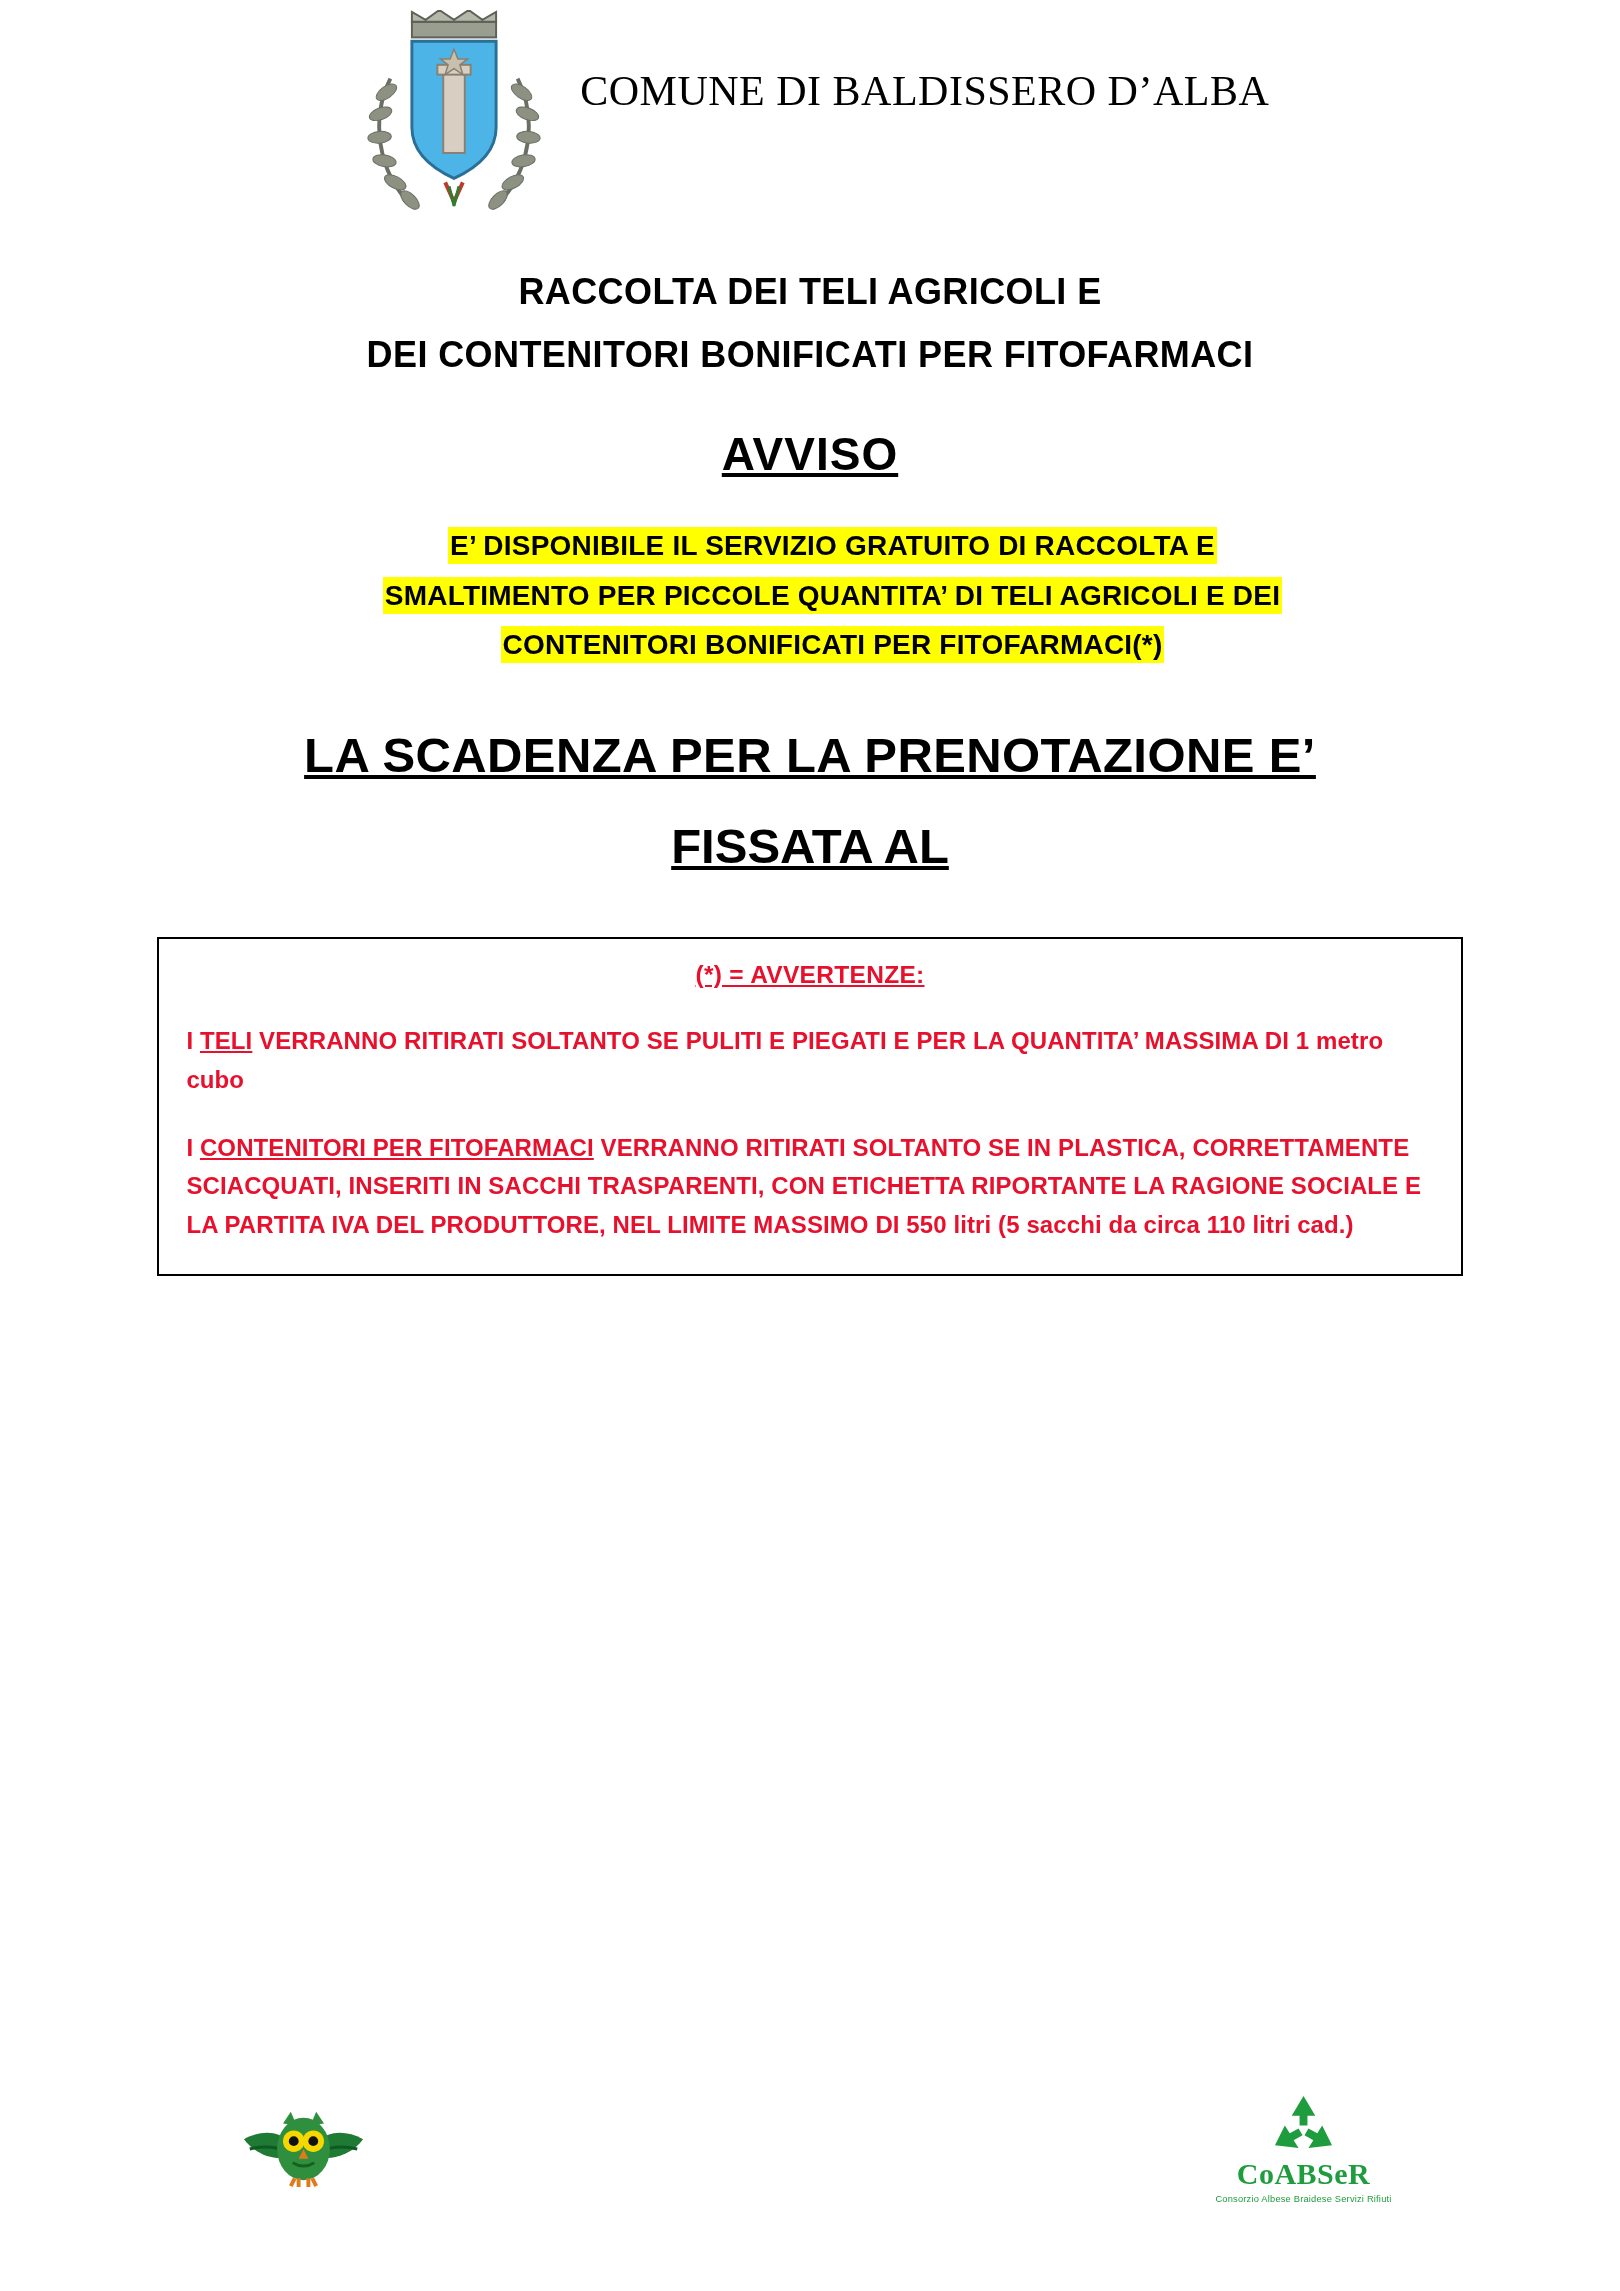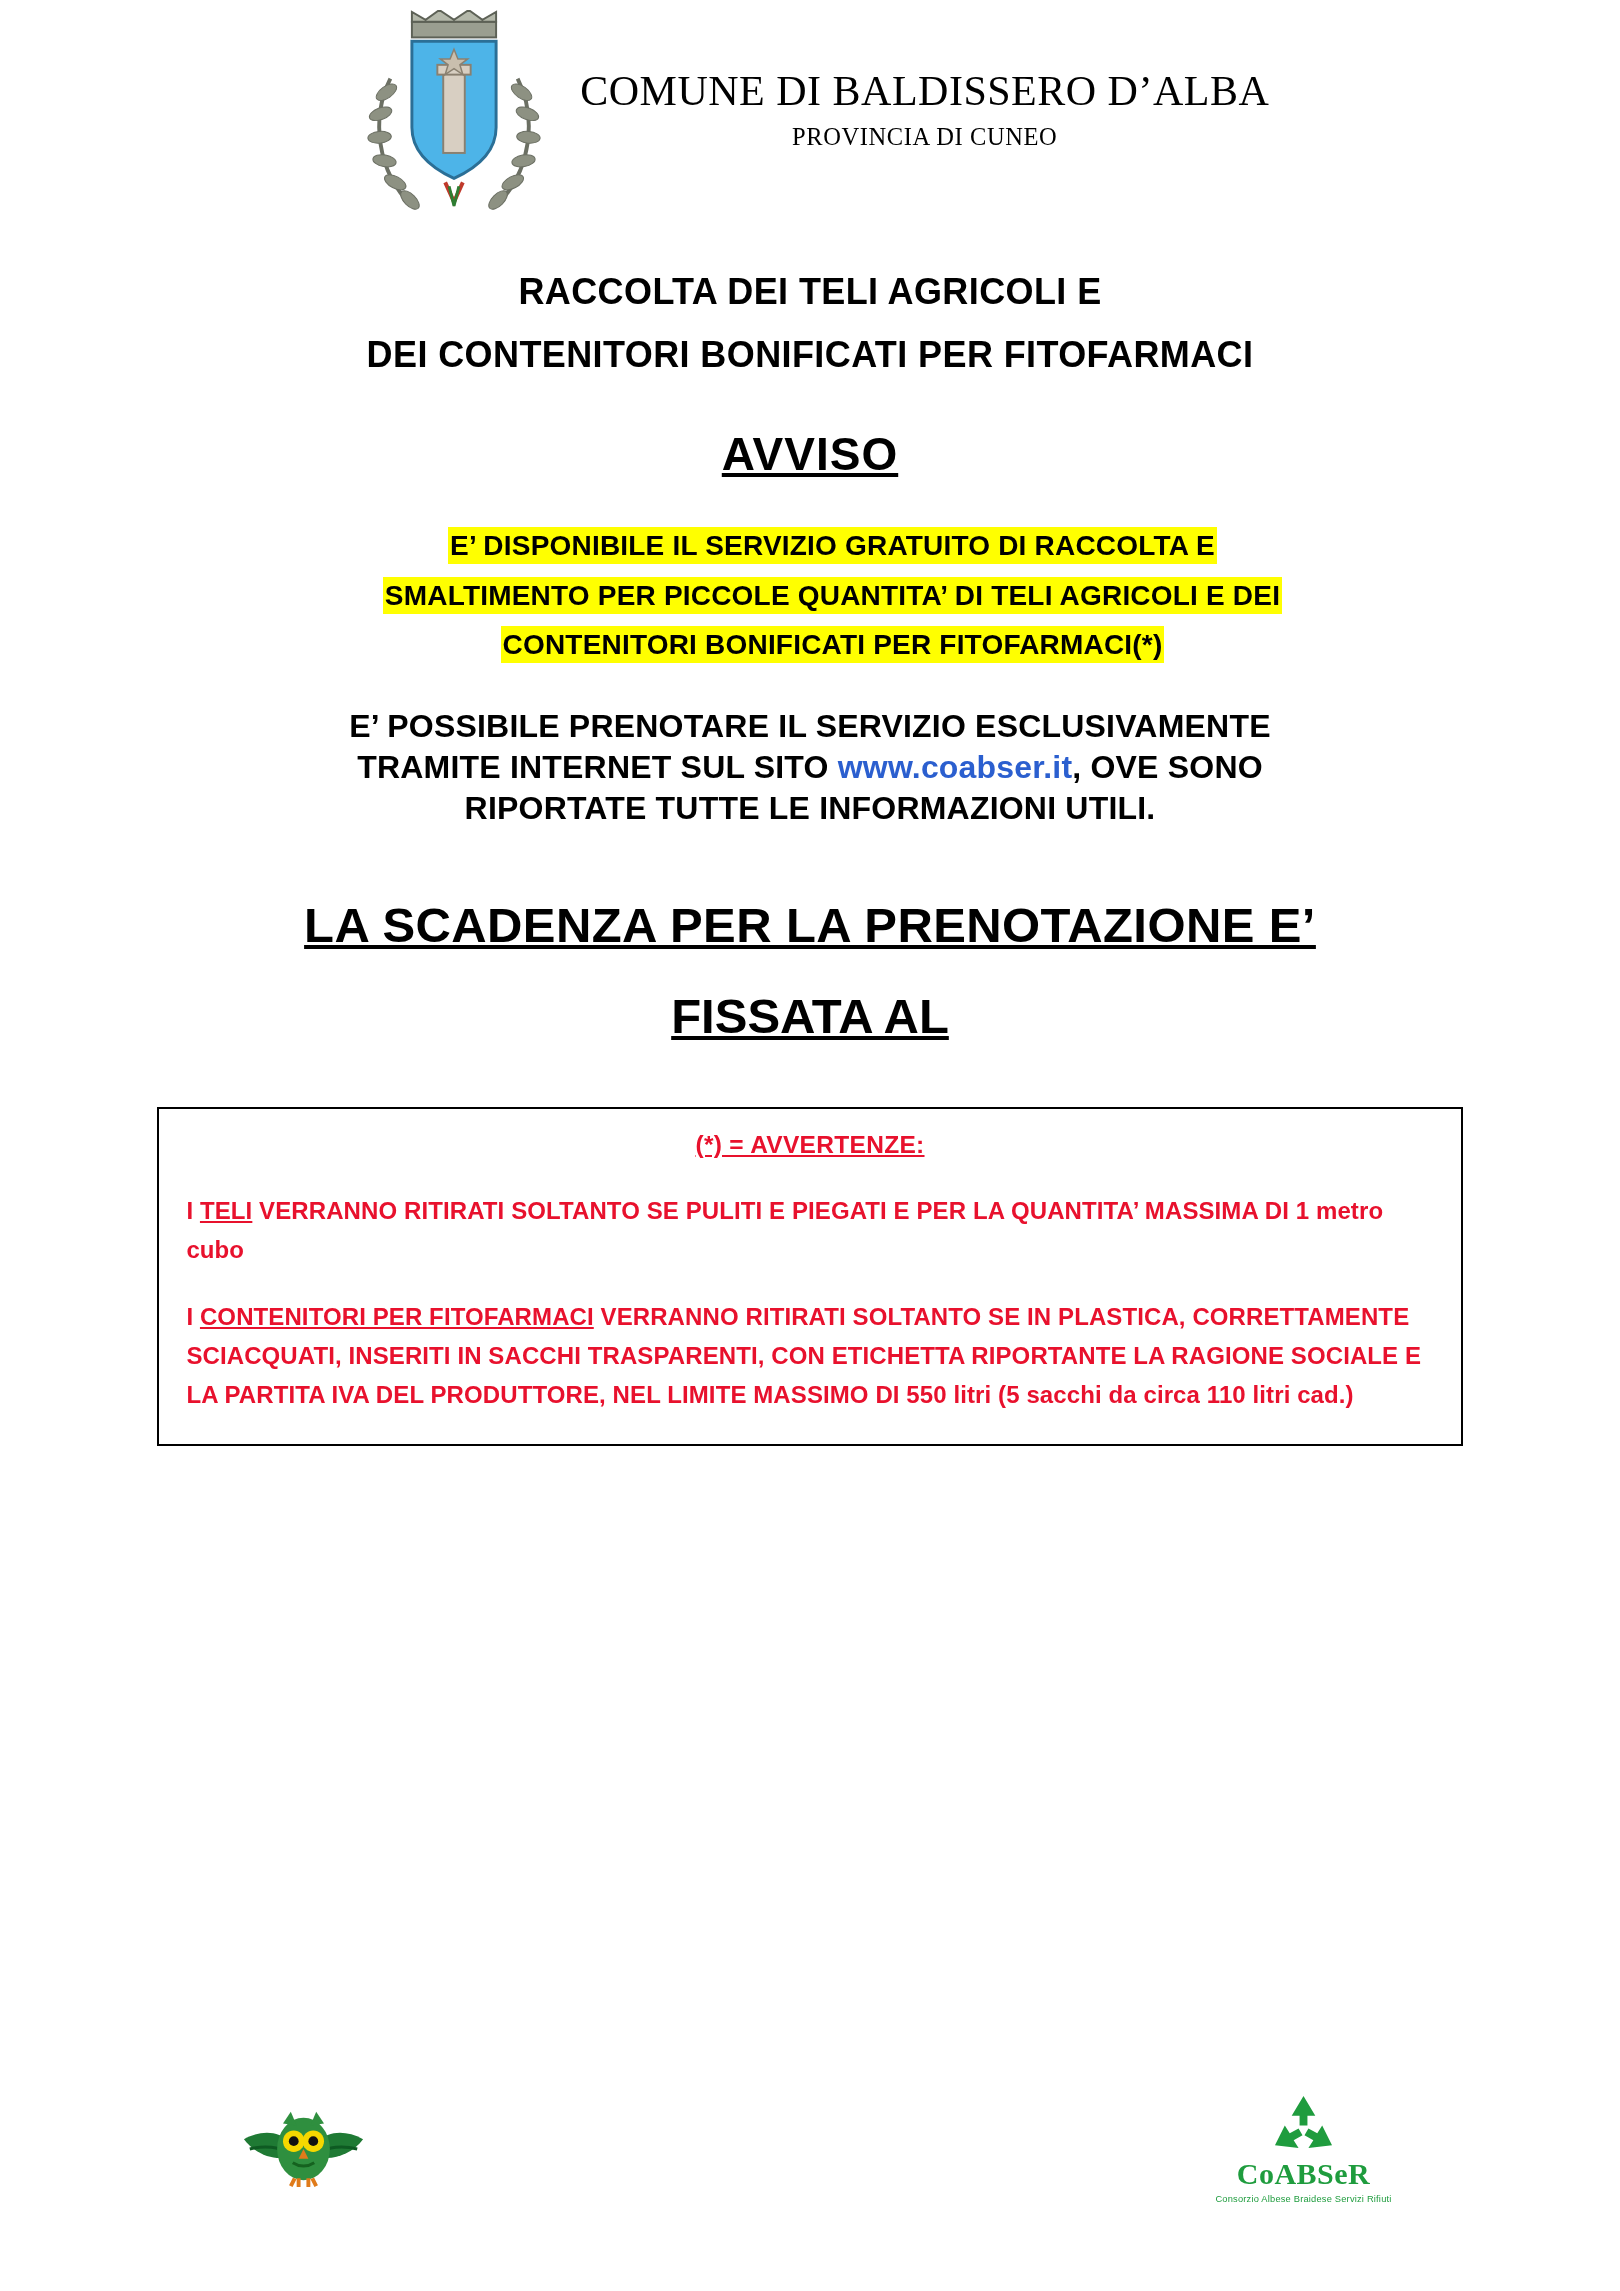--- a/index.html
+++ b/index.html
@@ -238,21 +238,20 @@
         <rect x="88" y="56" width="34" height="10" fill="#d8cfc2" stroke="#8a8070" stroke-width="2"></rect>
         <polygon points="105,40 109,50 119,50 111,56 114,66 105,60 96,66 99,56 91,50 101,50" fill="#c9bfae" stroke="#8a8070" stroke-width="1.5"></polygon>
 
         <path d="M96 176 L105 196 L114 176" fill="none" stroke="#c0392b" stroke-width="4"></path>
         <path d="M100 180 L105 200 L110 180" fill="none" stroke="#2e7d32" stroke-width="3"></path>
       </svg>
     </div>
 
     <div class="header-text">
       <div class="comune-line">COMUNE DI BALDISSERO D’ALBA</div>
-      <div class="provincia-line">PROVINCIA DI CUNEO</div>
     </div>
   </div>
 
   <div class="title-block">
     <div class="title-line">RACCOLTA DEI TELI AGRICOLI E</div>
     <div class="title-line">DEI CONTENITORI BONIFICATI PER FITOFARMACI</div>
     <div class="avviso">AVVISO</div>
   </div>
 
   <div class="highlight-block">
@@ -260,27 +259,20 @@
       <span>E’ DISPONIBILE IL SERVIZIO GRATUITO DI RACCOLTA E</span>
     </div>
     <div class="hl-line">
       <span>SMALTIMENTO PER PICCOLE QUANTITA’ DI TELI AGRICOLI E DEI</span>
     </div>
     <div class="hl-line">
       <span>CONTENITORI BONIFICATI PER FITOFARMACI(*)</span>
     </div>
   </div>
 
-  <div class="info-par">
-    <div>E’ POSSIBILE PRENOTARE IL SERVIZIO ESCLUSIVAMENTE</div>
-    <div>
-      <span>TRAMITE INTERNET SUL SITO </span><span class="link">www.coabser.it</span><span>, OVE SONO</span>
-    </div>
-    <div>RIPORTATE TUTTE LE INFORMAZIONI UTILI.</div>
-  </div>
 
   <div class="deadline">
     <span class="d1">LA SCADENZA PER LA PRENOTAZIONE E’</span>
     <span class="d2">FISSATA AL</span>
   </div>
 
   <div class="warn-box">
     <div class="warn-title">(*) = AVVERTENZE:</div>
 
     <div class="warn-par">

